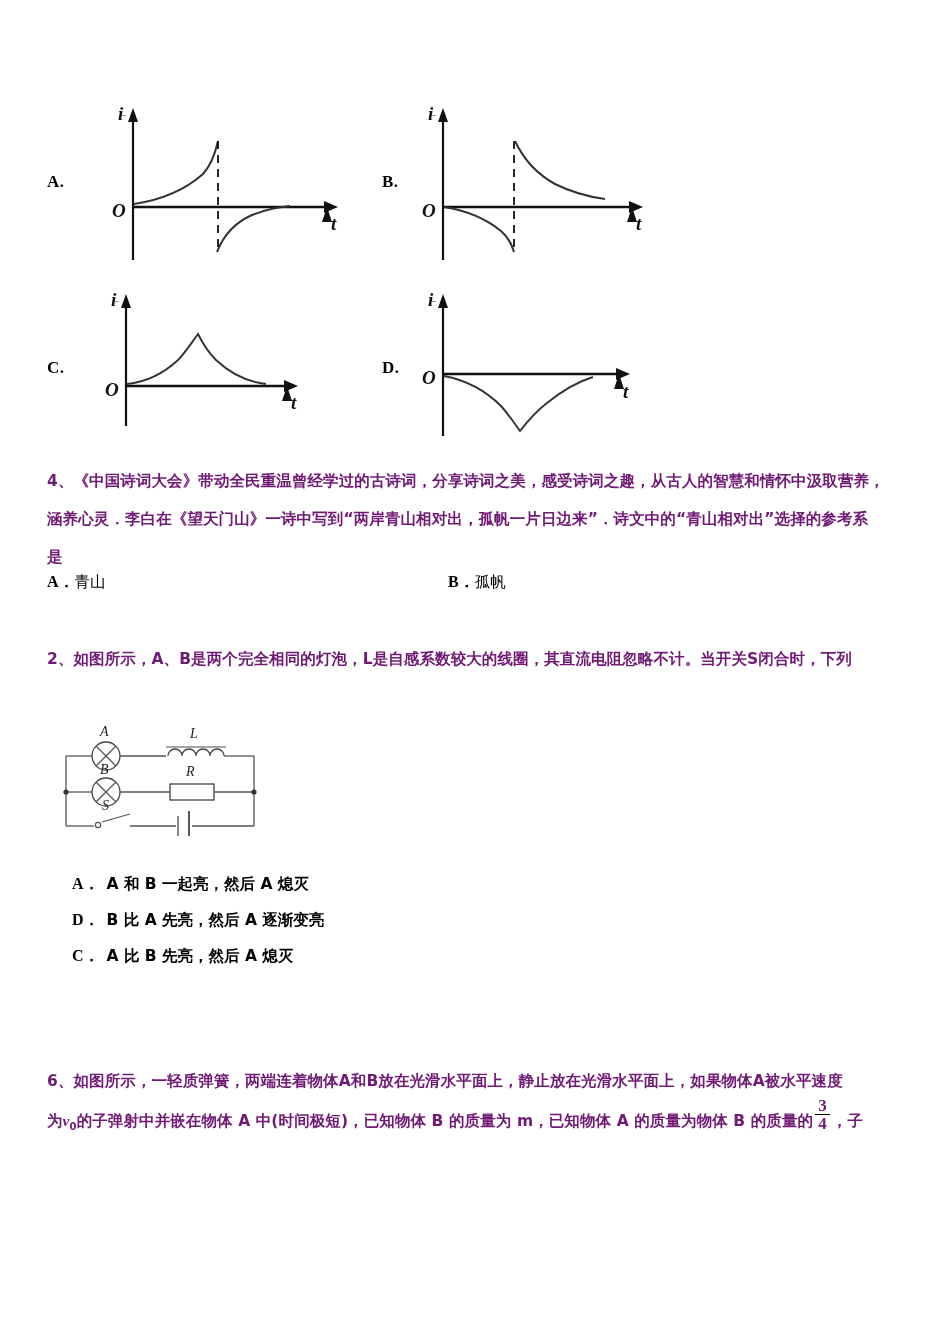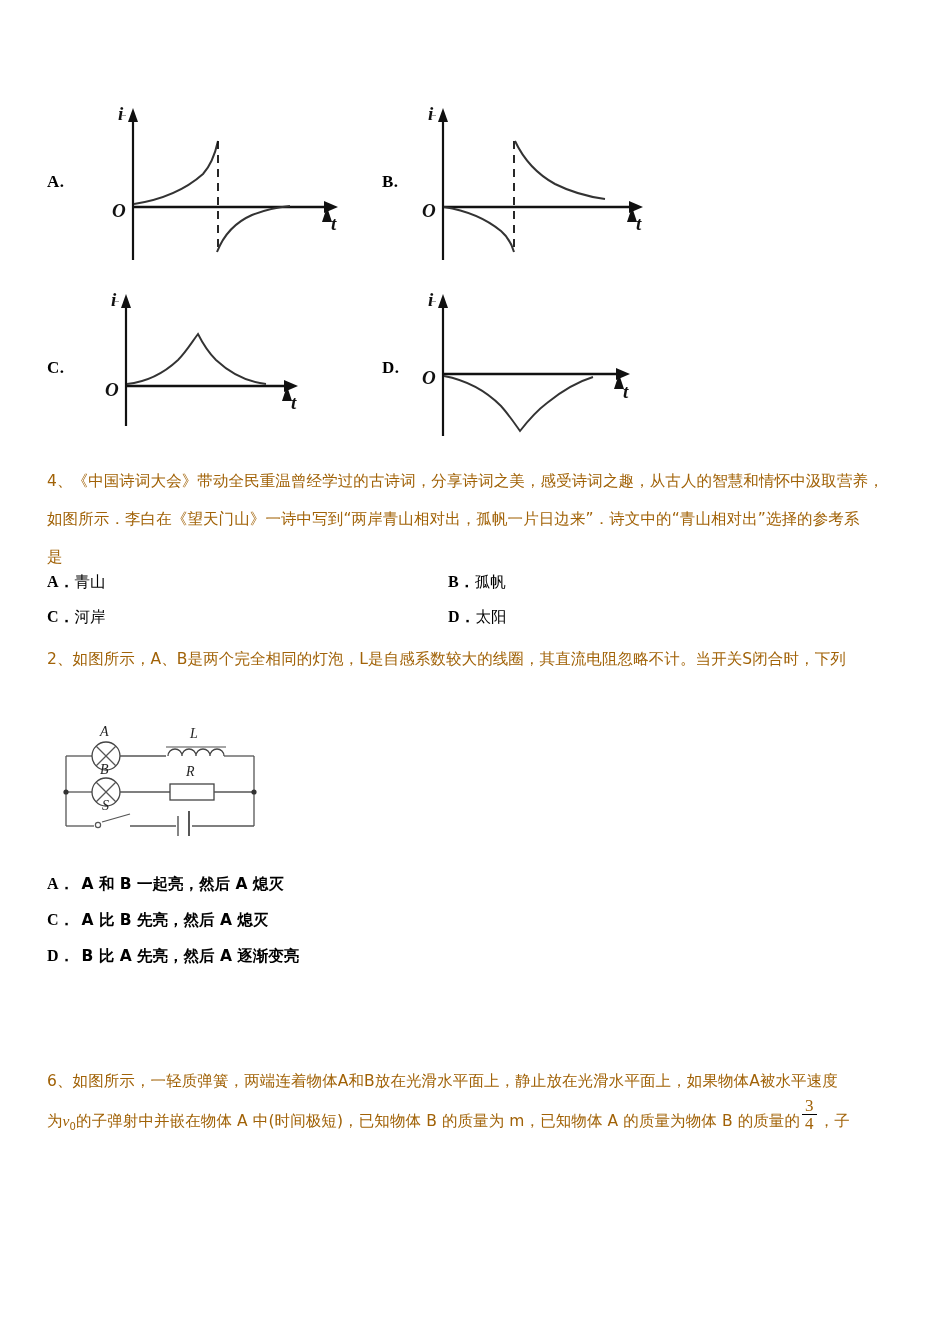--- a/index.html
+++ b/index.html
@@ -23,23 +23,24 @@
   }
   .graph{position:absolute;}
   .graph svg{display:block;}
 
   
   .q{position:absolute;left:47px;width:880px;}
   .qline{
     font-family:"DejaVu Sans", sans-serif;
     font-size:15.5px;
     line-height:38px;
-    color:#a16207;
+    color:#701a75;
     white-space:nowrap;
     letter-spacing:.1px;
+    font-weight:bold;
   }
   .italn{font-family:"Liberation Serif",serif;font-style:italic;}
 
   .choices{position:absolute;left:47px;width:880px;}
   .chrow{position:relative;height:35px;}
   .chA,.chB{position:absolute;top:0;
     font-family:"DejaVu Sans", sans-serif;font-size:15.5px;}
   .chA{left:0px;}
   .chB{left:378px;margin-left:23px;}
   .ch-letter{font-family:"Liberation Serif",serif;font-weight:700;font-size:16px;}
@@ -161,41 +162,33 @@
           <text x="208" y="110" font-family="Liberation Serif, serif" font-style="italic" font-weight="700" font-size="19" fill="#111">t</text>
 
           <path d="M29,88 C50,92 70,102 86,118 C94,127 100,136 105,143 C112,134 120,124 132,115 C148,102 165,93 178,89" fill="none" stroke="#333" stroke-width="1.9"></path>
         </svg>
       </div>
     </div>
   </div>
 
   <div class="q" style="top:462px;">
     <div class="qline">4、《中国诗词大会》带动全民重温曾经学过的古诗词，分享诗词之美，感受诗词之趣，从古人的智慧和情怀中汲取营养，</div>
-    <div class="qline">如图所示．李白在《望天门山》一诗中写到“两岸青山相对出，孤帆一片日边来”．诗文中的“青山相对出”选择的参考系</div>
+    <div class="qline">涵养心灵．李白在《望天门山》一诗中写到“两岸青山相对出，孤帆一片日边来”．诗文中的“青山相对出”选择的参考系</div>
     <div class="qline">是</div>
   </div>
 
   <div class="choices" style="top:572px;">
     <div class="chrow">
       <span class="chA">
         <span class="ch-letter">A．</span><span>青山</span>
       </span>
       <span class="chB">
         <span class="ch-letter">B．</span><span>孤帆</span>
       </span>
     </div>
-    <div class="chrow">
-      <span class="chA">
-        <span class="ch-letter">C．</span><span>河岸</span>
-      </span>
-      <span class="chB">
-        <span class="ch-letter">D．</span><span>太阳</span>
-      </span>
-    </div>
   </div>
 
   <div class="q" style="top:640px;">
     <div class="qline">2、如图所示，A、B是两个完全相同的灯泡，L是自感系数较大的线圈，其直流电阻忽略不计。当开关S闭合时，下列</div>
   </div>
 
   <div class="circuit">
     <svg width="230" height="120" viewBox="0 0 230 120">
       <g stroke="#555" stroke-width="1.3" fill="none">
 
@@ -233,29 +226,29 @@
       <circle cx="40" cy="109" r="2.6" fill="none" stroke="#555" stroke-width="1.2"></circle>
 
       <text x="42" y="20" font-family="Liberation Serif, serif" font-style="italic" font-size="14" fill="#222">A</text>
       <text x="132" y="22" font-family="Liberation Serif, serif" font-style="italic" font-size="14" fill="#222">L</text>
       <text x="42" y="58" font-family="Liberation Serif, serif" font-style="italic" font-size="14" fill="#222">B</text>
       <text x="128" y="60" font-family="Liberation Serif, serif" font-style="italic" font-size="14" fill="#222">R</text>
       <text x="44" y="94" font-family="Liberation Serif, serif" font-style="italic" font-size="14" fill="#222">S</text>
     </svg>
   </div>
 
-  <div class="choicelist" style="top:866px;">
+  <div class="choicelist" style="top:866px;margin-left:25px;">
     <div class="cl-item">
       <span class="ch-letter">A．</span><span>A 和 B 一起亮，然后 A 熄灭</span>
     </div>
     <div class="cl-item">
+      <span class="ch-letter">D．</span><span>B 比 A 先亮，然后 A 逐渐变亮</span>
+    </div>
+    <div class="cl-item">
       <span class="ch-letter">C．</span><span>A 比 B 先亮，然后 A 熄灭</span>
-    </div>
-    <div class="cl-item">
-      <span class="ch-letter">D．</span><span>B 比 A 先亮，然后 A 逐渐变亮</span>
     </div>
   </div>
 
   <div class="q" style="top:1062px;">
     <div class="qline">6、如图所示，一轻质弹簧，两端连着物体A和B放在光滑水平面上，静止放在光滑水平面上，如果物体A被水平速度</div>
   </div>
 
   <div class="q" style="top:1094px;margin-top:8px;">
     <div class="qline">
       <span>为</span><span class="italn">v</span><span class="sub">0</span><span>的子弹射中并嵌在物体 A 中(时间极短)，已知物体 B 的质量为 m，已知物体 A 的质量为物体 B 的质量的</span><span class="frac"><span class="num">3</span><span class="den">4</span></span><span>，子</span>

